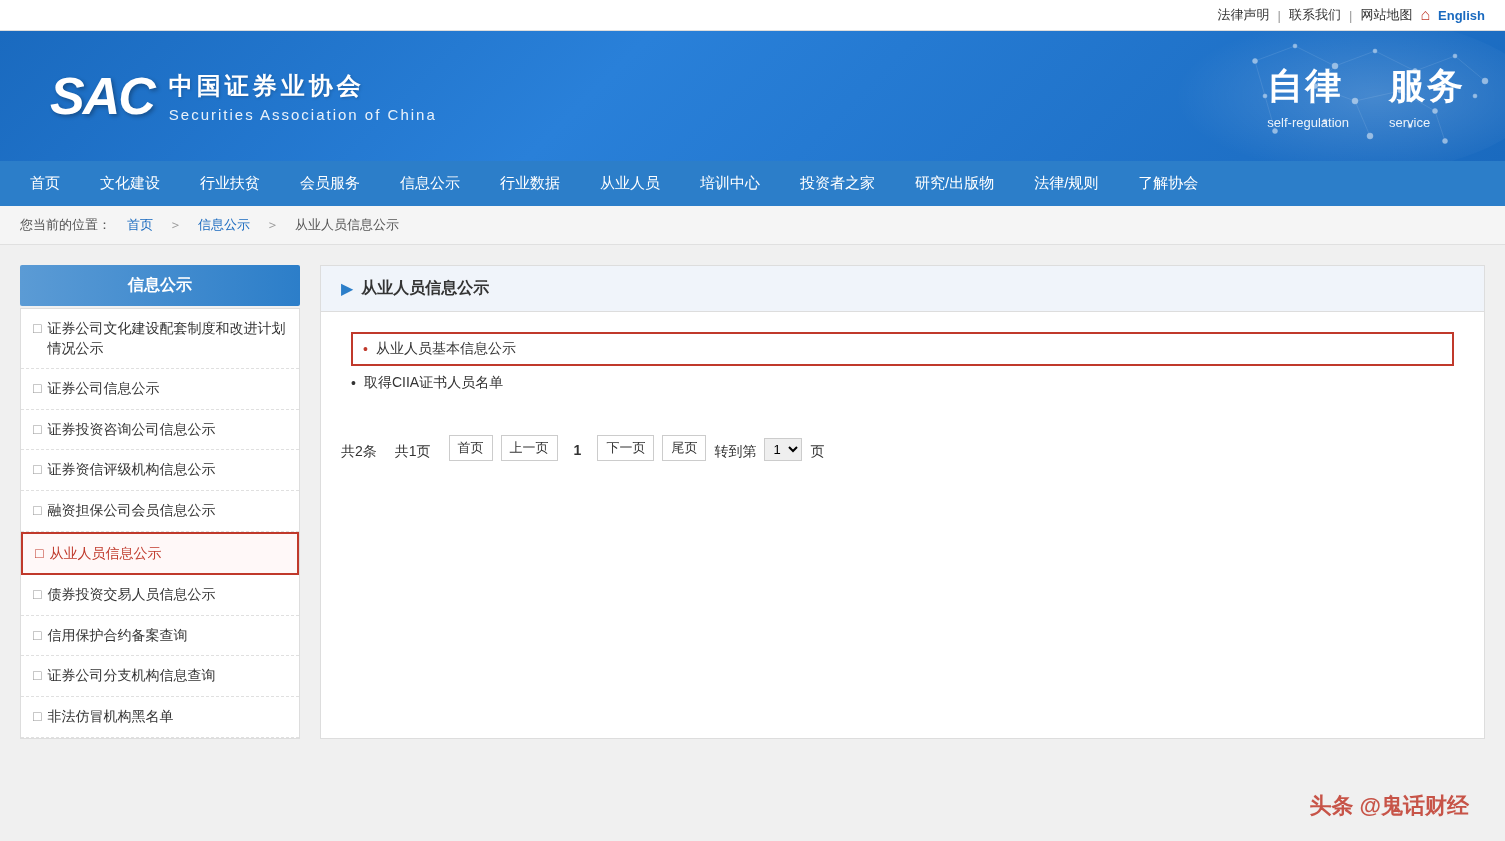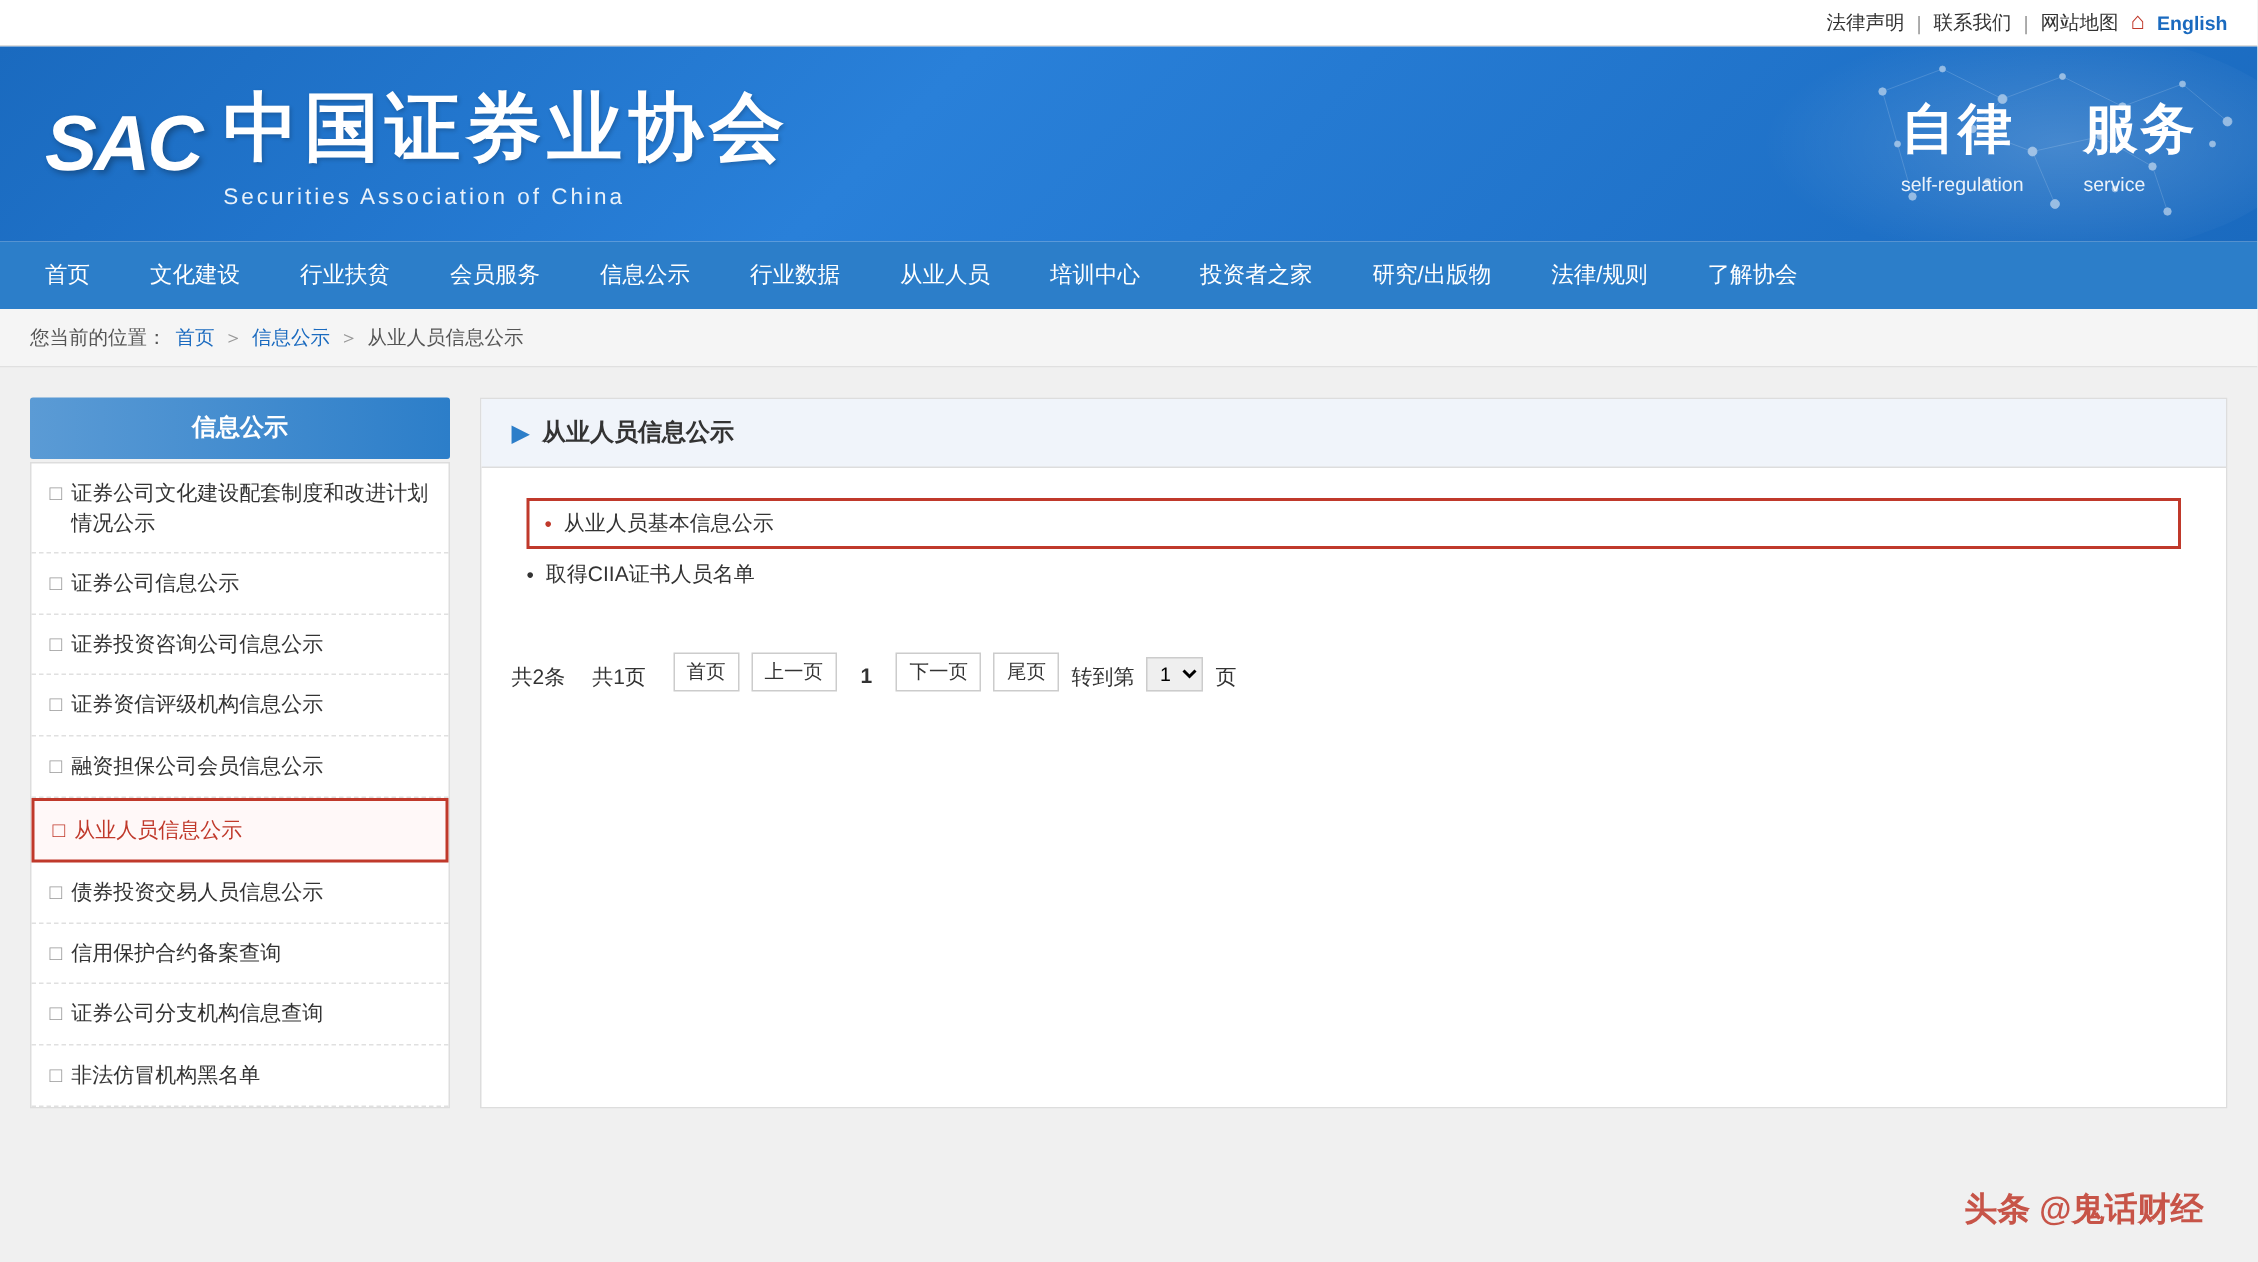--- a/index.html
+++ b/index.html
@@ -32,36 +32,37 @@
       height: 130px;
       position: relative;
       overflow: hidden;
     }
     .header-logo {
       display: flex;
       align-items: center;
       padding: 20px 30px;
       gap: 15px;
       z-index: 2;
+      margin-left: 20px;
     }
     .sac-logo {
       color: #fff;
       font-size: 52px;
       font-weight: 900;
       font-style: italic;
       font-family: 'Arial Black', sans-serif;
       letter-spacing: -2px;
       text-shadow: 2px 2px 4px rgba(0,0,0,0.3);
     }
     .header-title {
       color: #fff;
       z-index: 2;
     }
     .header-title .cn-title {
-      font-size: 50px;
+      font-size: 24px;
       font-weight: bold;
       letter-spacing: 4px;
       text-shadow: 1px 1px 3px rgba(0,0,0,0.2);
     }
     .header-title .en-title {
       font-size: 15px;
       letter-spacing: 2px;
       margin-top: 4px;
       opacity: 0.9;
     }
@@ -112,21 +113,21 @@
 
     
     .breadcrumb-bar {
       background: #f5f5f5;
       padding: 10px 20px;
       border-bottom: 1px solid #e0e0e0;
       font-size: 13px;
       color: #555;
       display: flex;
       align-items: center;
-      gap: 6px;
+      gap: 16px;
     }
     .breadcrumb-link { color: #1a6abf; cursor: pointer; text-decoration: none; }
     .breadcrumb-sep { color: #999; }
 
     
     .content-wrapper {
       display: flex;
       padding: 20px;
       gap: 20px;
       background: #f0f0f0;

